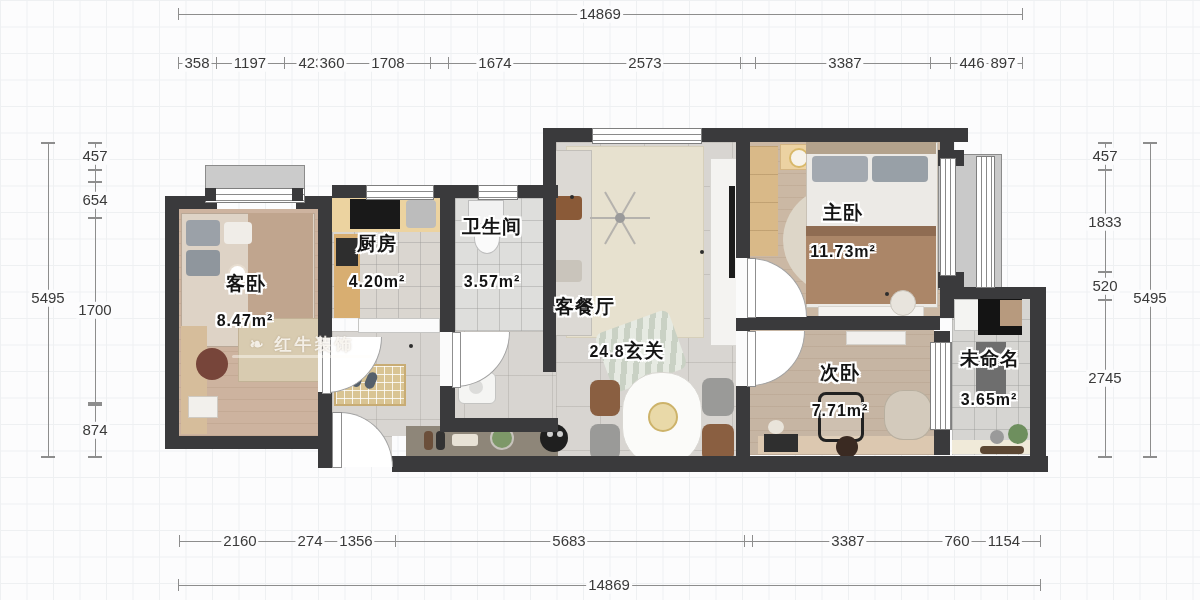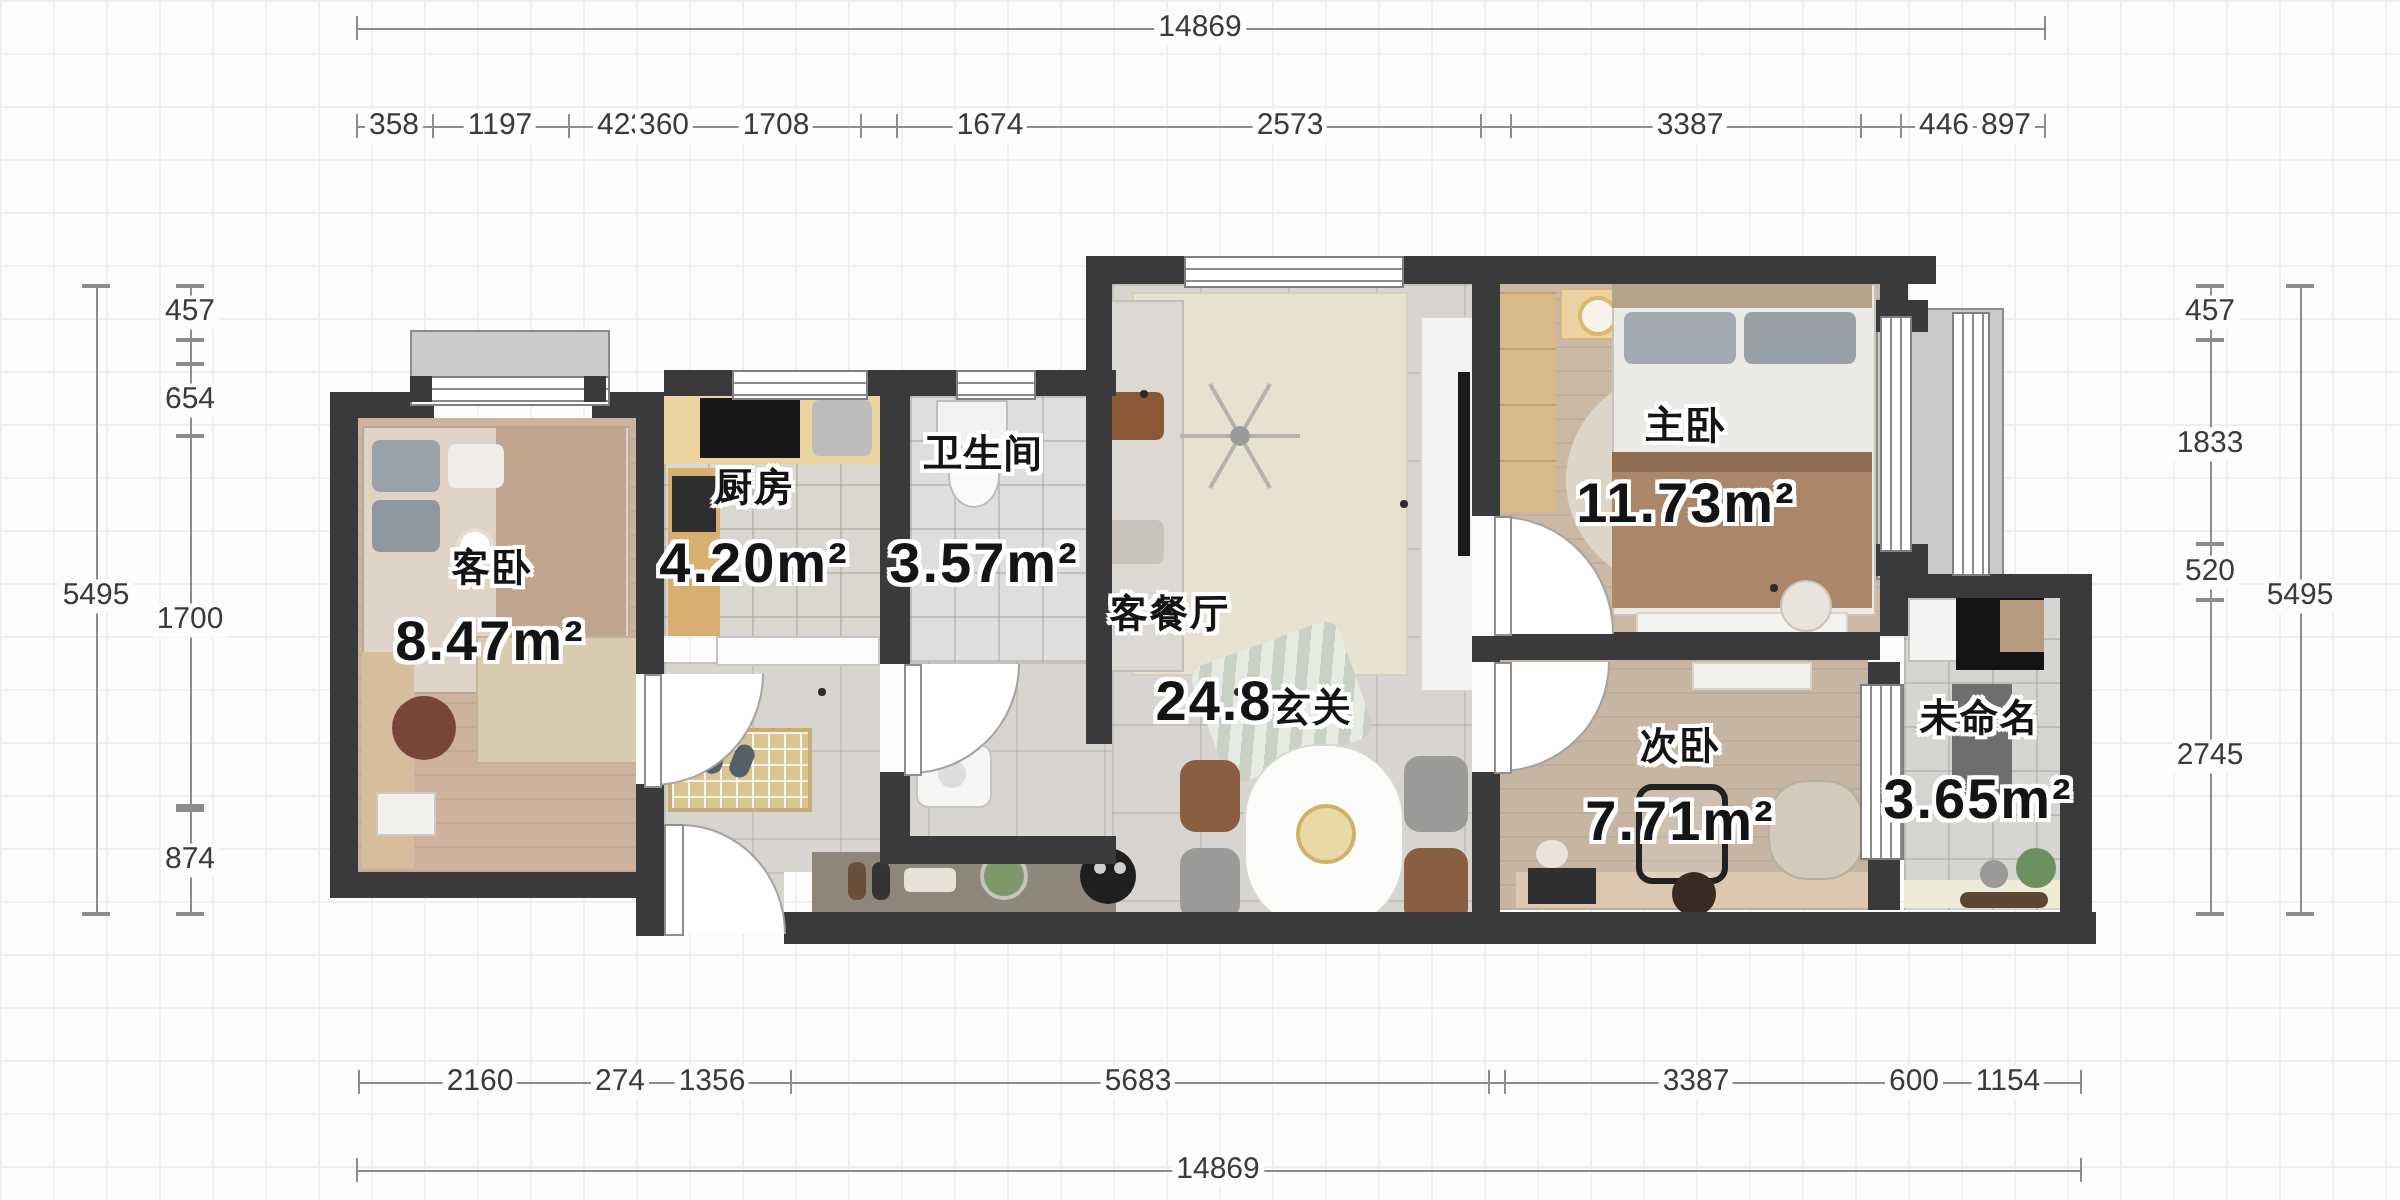--- a/index.html
+++ b/index.html
@@ -40,21 +40,21 @@
   .arc.br{border-left:none;border-top:none;border-bottom-right-radius:100%;}
   .arc.tr{border-left:none;border-bottom:none;border-top-right-radius:100%;}
   .leaf{position:absolute;background:#fff;border:1px solid #8f8f8f;z-index:25;}
   .fu{position:absolute;z-index:12;}
   .rlabel{
     position:absolute;transform:translate(-50%,-50%);z-index:30;
     font-weight:bold;color:#141414;white-space:nowrap;letter-spacing:1px;
     text-shadow:-2px -2px 0 #fff,2px -2px 0 #fff,-2px 2px 0 #fff,2px 2px 0 #fff,0 -2px 0 #fff,0 2px 0 #fff,-2px 0 0 #fff,2px 0 0 #fff;
   }
   .rname{font-size:19px;}
-  .rarea{font-size:28px;}
+  .rarea{font-size:16px;}
   .dot{position:absolute;width:4px;height:4px;background:#2d2d2d;border-radius:50%;z-index:13;}
   .wm{
     position:absolute;left:232px;top:336px;width:140px;z-index:31;
     color:rgba(255,252,248,.82);text-align:center;line-height:1;
     text-shadow:0 0 2px rgba(120,100,80,.35);
   }
   .wm .t{font-size:17px;font-weight:bold;letter-spacing:3px;}
   .wm .u{margin-top:2px;height:3px;background:rgba(255,252,248,.45);border-radius:2px;}
 </style>
 </head>
@@ -80,21 +80,21 @@
 
   <div>
     <div class="dline" style="left:179px;top:541px;width:861px;height:1px"></div>
     <div class="dline" style="left:178px;top:585px;width:862px;height:1px"></div>
     <span class="dl" style="left:609px;top:585px">14869</span>
     <span class="dl" style="left:240px;top:541px">2160</span>
     <span class="dl" style="left:310px;top:541px">274</span>
     <span class="dl" style="left:356px;top:541px">1356</span>
     <span class="dl" style="left:569px;top:541px">5683</span>
     <span class="dl" style="left:848px;top:541px">3387</span>
-    <span class="dl" style="left:957px;top:541px">600</span>
+    <span class="dl" style="left:957px;top:541px">760</span>
     <span class="dl" style="left:1004px;top:541px">1154</span>
   </div>
 
   <div>
     <div class="dline" style="left:48px;top:143px;width:1px;height:314px"></div>
     <div class="dline" style="left:95px;top:143px;width:1px;height:314px"></div>
     <span class="dl" style="left:48px;top:298px">5495</span>
     <span class="dl" style="left:95px;top:156px">457</span>
     <span class="dl" style="left:95px;top:200px">654</span>
     <span class="dl" style="left:95px;top:310px">1700</span>
@@ -282,20 +282,24 @@
   <div class="rlabel" style="left:627px;top:351px">
     <span class="rarea">24.8</span><span class="rname">玄关</span>
   </div>
   <div class="rlabel rname" style="left:843px;top:213px">主卧</div>
   <div class="rlabel rarea" style="left:843px;top:252px">11.73m²</div>
   <div class="rlabel rname" style="left:840px;top:373px">次卧</div>
   <div class="rlabel rarea" style="left:840px;top:411px">7.71m²</div>
   <div class="rlabel rname" style="left:990px;top:359px">未命名</div>
   <div class="rlabel rarea" style="left:989px;top:400px">3.65m²</div>
 
+  <div class="wm">
+    <div class="t"><span>❧</span> <span>红牛装饰</span></div>
+    <div class="u"></div>
+  </div>
 
 <div class="tk" style="left: 177.5px; top: 8px; width: 1.5px; height: 12px;"></div>
     <div class="tk" style="left: 1021.5px; top: 8px; width: 1.5px; height: 12px;"></div>
     <div class="tk" style="left: 177.5px; top: 57px; width: 1.5px; height: 12px;"></div>
     <div class="tk" style="left: 215.5px; top: 57px; width: 1.5px; height: 12px;"></div>
     <div class="tk" style="left: 283.5px; top: 57px; width: 1.5px; height: 12px;"></div>
     <div class="tk" style="left: 305.5px; top: 57px; width: 1.5px; height: 12px;"></div>
     <div class="tk" style="left: 329.5px; top: 57px; width: 1.5px; height: 12px;"></div>
     <div class="tk" style="left: 429.5px; top: 57px; width: 1.5px; height: 12px;"></div>
     <div class="tk" style="left: 447.5px; top: 57px; width: 1.5px; height: 12px;"></div>

